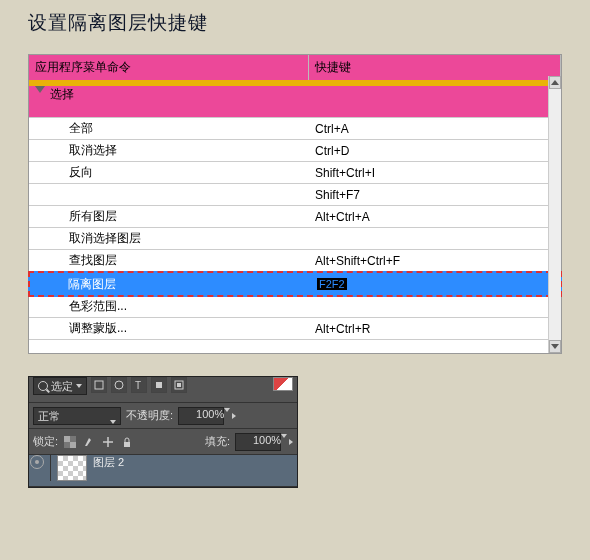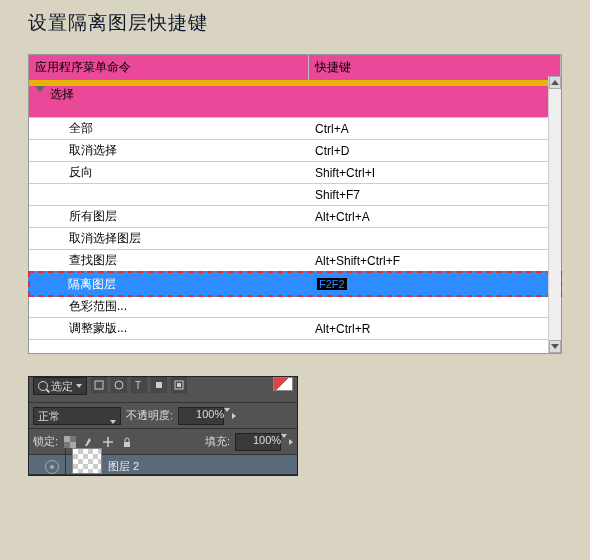--- a/index.html
+++ b/index.html
@@ -30,21 +30,21 @@
 .mag{width:10px;height:10px;border:1.5px solid #ccc;border-radius:50%;position:relative}
 .mag::after{content:"";position:absolute;width:4px;height:1.5px;background:#ccc;transform:rotate(45deg);right:-3px;bottom:-1px}
 .dd{width:0;height:0;border-left:3px solid transparent;border-right:3px solid transparent;border-top:4px solid #ccc}
 .ic{width:16px;height:16px;display:flex;align-items:center;justify-content:center;border:1px solid #444;background:#474747}
 .pick{width:20px;height:14px;border:1px solid #888;background:linear-gradient(135deg,#d44 50%,#fff 50%)}
 .lp-row{display:flex;align-items:center;height:26px;border-bottom:1px solid #333;padding:0 4px;gap:5px}
 .sel-dd{background:#3a3a3a;border:1px solid #222;height:18px;width:88px;display:flex;align-items:flex-end;justify-content:space-between;padding:0 4px}
 .pct{background:#3a3a3a;border:1px solid #222;height:18px;width:46px;display:flex;justify-content:space-between;padding:0 17px}
 .tri2{width:0;height:0;border-top:3px solid transparent;border-bottom:3px solid transparent;border-left:4px solid #ccc;margin-left:3px}
 .lock-ic{width:14px;height:14px;display:inline-flex;align-items:center;justify-content:center}
-.layer{display:flex;align-items:flex-end;height:20px;background:#5a6a7a;border-bottom:1px solid #333;padding:0 16px;gap:6px}
+.layer{display:flex;align-items:flex-start;height:32px;background:#5a6a7a;border-bottom:1px solid #333;padding:0 1px;gap:6px}
 .eye{width:14px;height:14px;border:1px solid #aaa;border-radius:50%;position:relative}
 .eye::after{content:"";position:absolute;width:4px;height:4px;background:#aaa;border-radius:50%;top:4px;left:4px}
 .thumb{width:30px;height:26px;background:repeating-conic-gradient(#ccc 0 25%,#fff 0 50%) 0 0/10px 10px;border:1px solid #888}
 .lbl{color:#eee}
 svg{display:block}
 </style>
 </head>
 <body>
 
 <div class="title">设置隔离图层快捷键</div>

